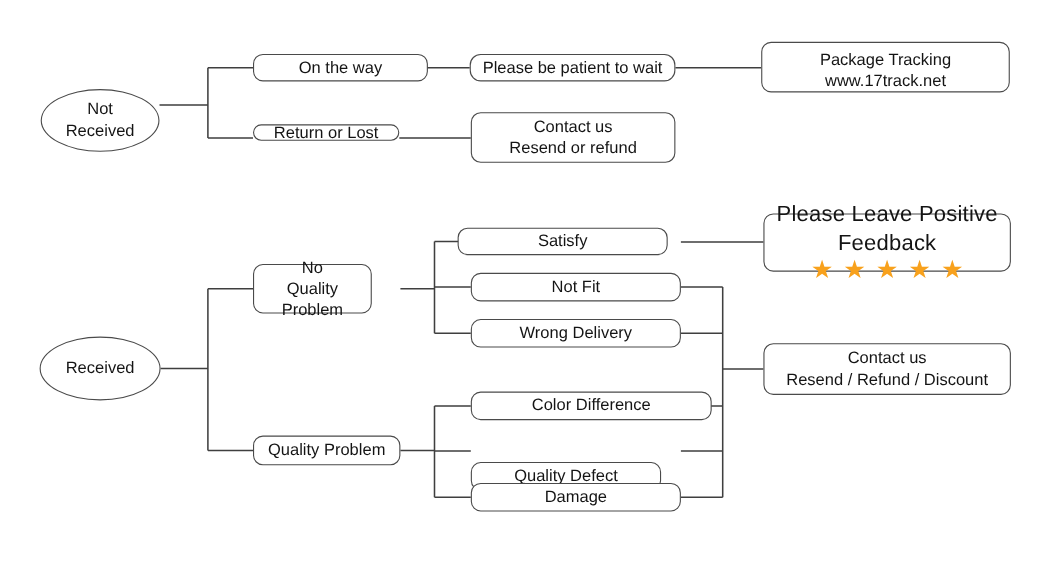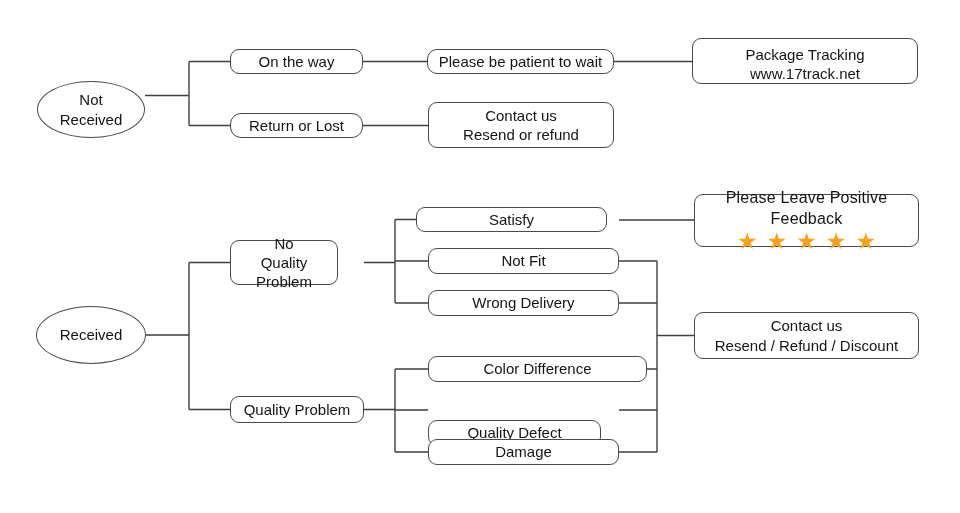--- a/index.html
+++ b/index.html
@@ -21,21 +21,21 @@
     display:flex;
     flex-direction:column;
     align-items:center;
     justify-content:center;
     text-align:center;
     font-size:15px;
     line-height:1.28;
     color:#141414;
   }
   .ellipse{border-radius:50%;}
-  .small-title{font-size:16px;letter-spacing:0.2px;}
+  .small-title{font-size:20px;letter-spacing:0.2px;}
   .stars{
     font-family:"DejaVu Sans",sans-serif;
     font-size:23px;
     line-height:1;
     letter-spacing:9px;
     text-indent:9px;
     margin-top:1px;
   }
 </style>
 </head>
@@ -74,25 +74,25 @@
       M619 452 H657
       M657 261 V452
       M657 335.5 H694"></path>
   </svg>
 
   <div class="node ellipse" style="left:37px;top:81px;width:108px;height:57px;text-align:right;">
     <span>Not</span>
     <span>Received</span>
   </div>
 
-  <div class="node" style="left:230px;top:49px;width:133px;height:25px;justify-content:center;">
+  <div class="node" style="left:230px;top:49px;width:159px;height:25px;justify-content:center;">
     <span>On the way</span>
   </div>
 
-  <div class="node" style="left:230px;top:113px;width:133px;height:25px;border-radius:11px;">
+  <div class="node" style="left:230px;top:113px;width:133px;height:15px;border-radius:11px;">
     <span>Return or Lost</span>
   </div>
 
   <div class="node" style="left:427px;top:49px;width:187px;height:25px;border-radius:10px;">
     <span>Please be patient to wait</span>
   </div>
 
   <div class="node" style="left:692px;top:38px;width:226px;height:46px;justify-content:flex-end;">
     <span>Package Tracking</span>
     <span>www.17track.net</span>

